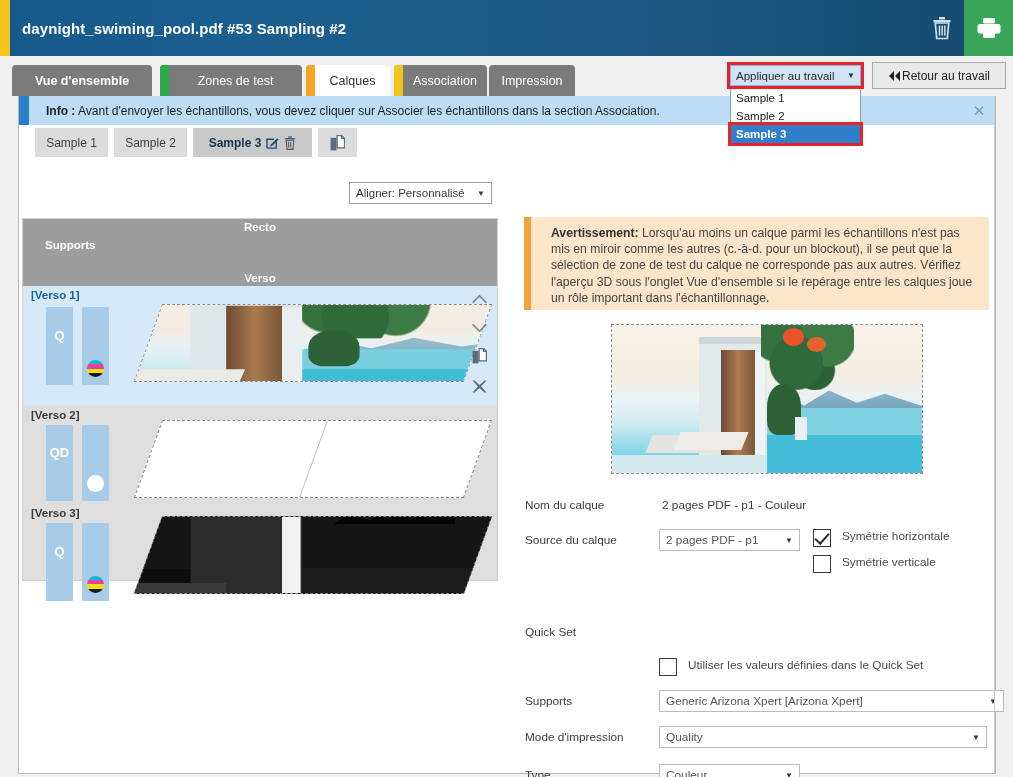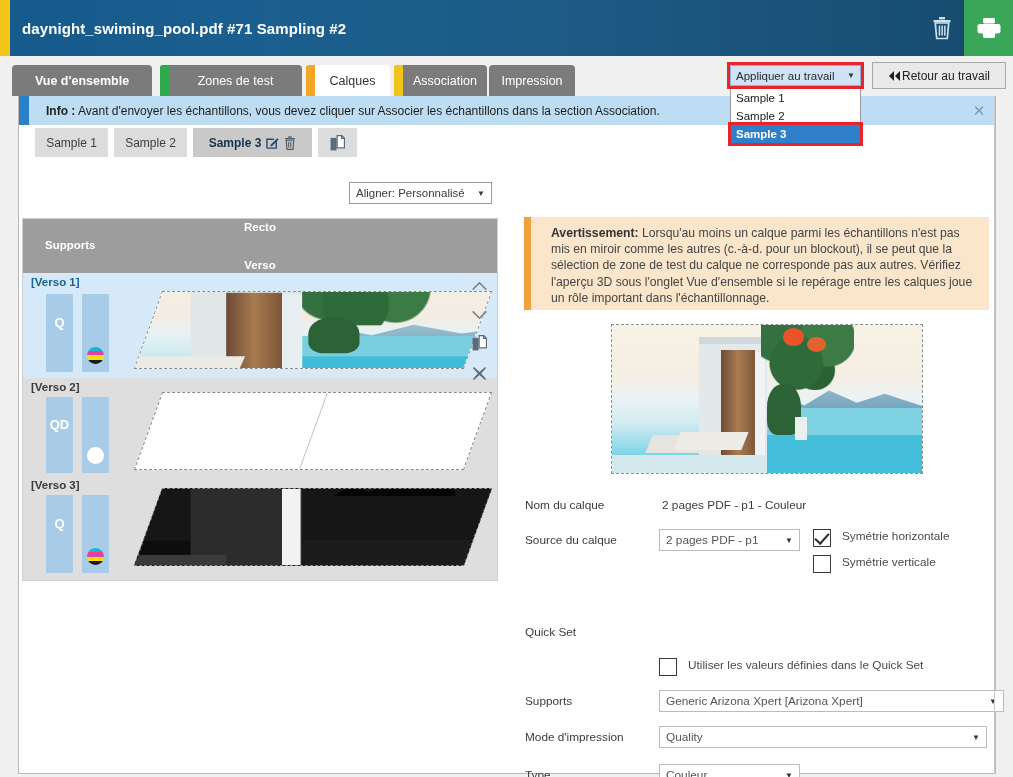--- a/index.html
+++ b/index.html
@@ -117,21 +117,21 @@
     font-size:11.5px; color:#3a3a3a; cursor:pointer;
   }
   .aligner .lbl { flex:1 1 auto; }
   .aligner .caret { font-size:8px; }
 
   .layerbox {
     position:absolute; left:3px; top:61px; width:476px; height:363px;
     background:#dedede; border:1px solid #cfcfcf;
   }
   .lb-header {
-    position:relative; width:100%; height:54px; background:#9d9d9d; color:#ffffff;
+    position:relative; width:100%; height:67px; background:#9d9d9d; color:#ffffff;
   }
   .lb-header .recto { position:absolute; left:0; top:2px; width:100%; text-align:center; font-size:11.5px; font-weight:bold; }
   .lb-header .supports { position:absolute; left:22px; top:20px; font-size:11.5px; font-weight:bold; }
   .lb-header .verso { position:absolute; left:0; bottom:2px; width:100%; text-align:center; font-size:11.5px; font-weight:bold; }
 
   .lrow { position:relative; width:100%; }
   .lrow.sel { background:#d5e9f8; }
   .lrow .ltitle { position:absolute; left:8px; top:3px; font-size:11.5px; font-weight:bold; color:#3a3a3a; }
   .lrow.sel .ltitle { color:#17639c; }
   .chip {
@@ -195,21 +195,21 @@
     position:absolute; right:0px; top:0px; width:1px; height:678px; background:#c9c9c9;
   }
 </style>
 </head>
 <body>
 
 <div id="app">
 
   <div class="titlebar">
     <div class="titlebar-accent"></div>
-    <div class="titlebar-title">daynight_swiming_pool.pdf #71 Sampling #2</div>
+    <div class="titlebar-title">daynight_swiming_pool.pdf #53 Sampling #2</div>
     <div class="tb-btn">
       <svg width="22" height="24" viewBox="0 0 22 24">
         <rect x="8" y="1" width="6" height="2.4" fill="#cfe0ee"></rect>
         <rect x="2.5" y="4" width="17" height="2.3" fill="#cfe0ee"></rect>
         <path d="M4.3 7 L17.7 7 L16.3 22.5 L5.7 22.5 Z" fill="none" stroke="#cfe0ee" stroke-width="1.7"></path>
         <rect x="7.7" y="9.6" width="1.5" height="10" fill="#cfe0ee"></rect>
         <rect x="10.4" y="9.6" width="1.5" height="10" fill="#cfe0ee"></rect>
         <rect x="13.1" y="9.6" width="1.5" height="10" fill="#cfe0ee"></rect>
       </svg>
     </div>
@@ -326,21 +326,21 @@
         </div>
 
         <div class="layerbox">
 
           <div class="lb-header">
             <div class="recto">Recto</div>
             <div class="supports">Supports</div>
             <div class="verso">Verso</div>
           </div>
 
-          <div class="lrow sel" style="height:105px;text-align:center;">
+          <div class="lrow sel" style="height:120px;text-align:center;">
             <div class="ltitle">[Verso 1]</div>
             <div class="chip" style="left:23px; top:21px; width:27px; height:78px;">
               <span class="q">Q</span>
             </div>
             <div class="chip" style="left:59px; top:21px; width:27px; height:78px;"></div>
             <div class="cmyk" style="left:64px; top:74px;"></div>
 
             <div class="sheet" style="left:125px; top:18px; width:330px; height:78px;">
               <div style="transform:skewX(20deg) scale(1.55); transform-origin:center; width:100%; height:100%; position:relative;">
                 <div style="position:absolute; inset:0; background:linear-gradient(to bottom, #f6efe4 0%, #f3ece2 38%, #e8f2f4 52%, #cfeaf0 70%, #7fd3e4 86%, #4ec2dc 100%);"></div>

